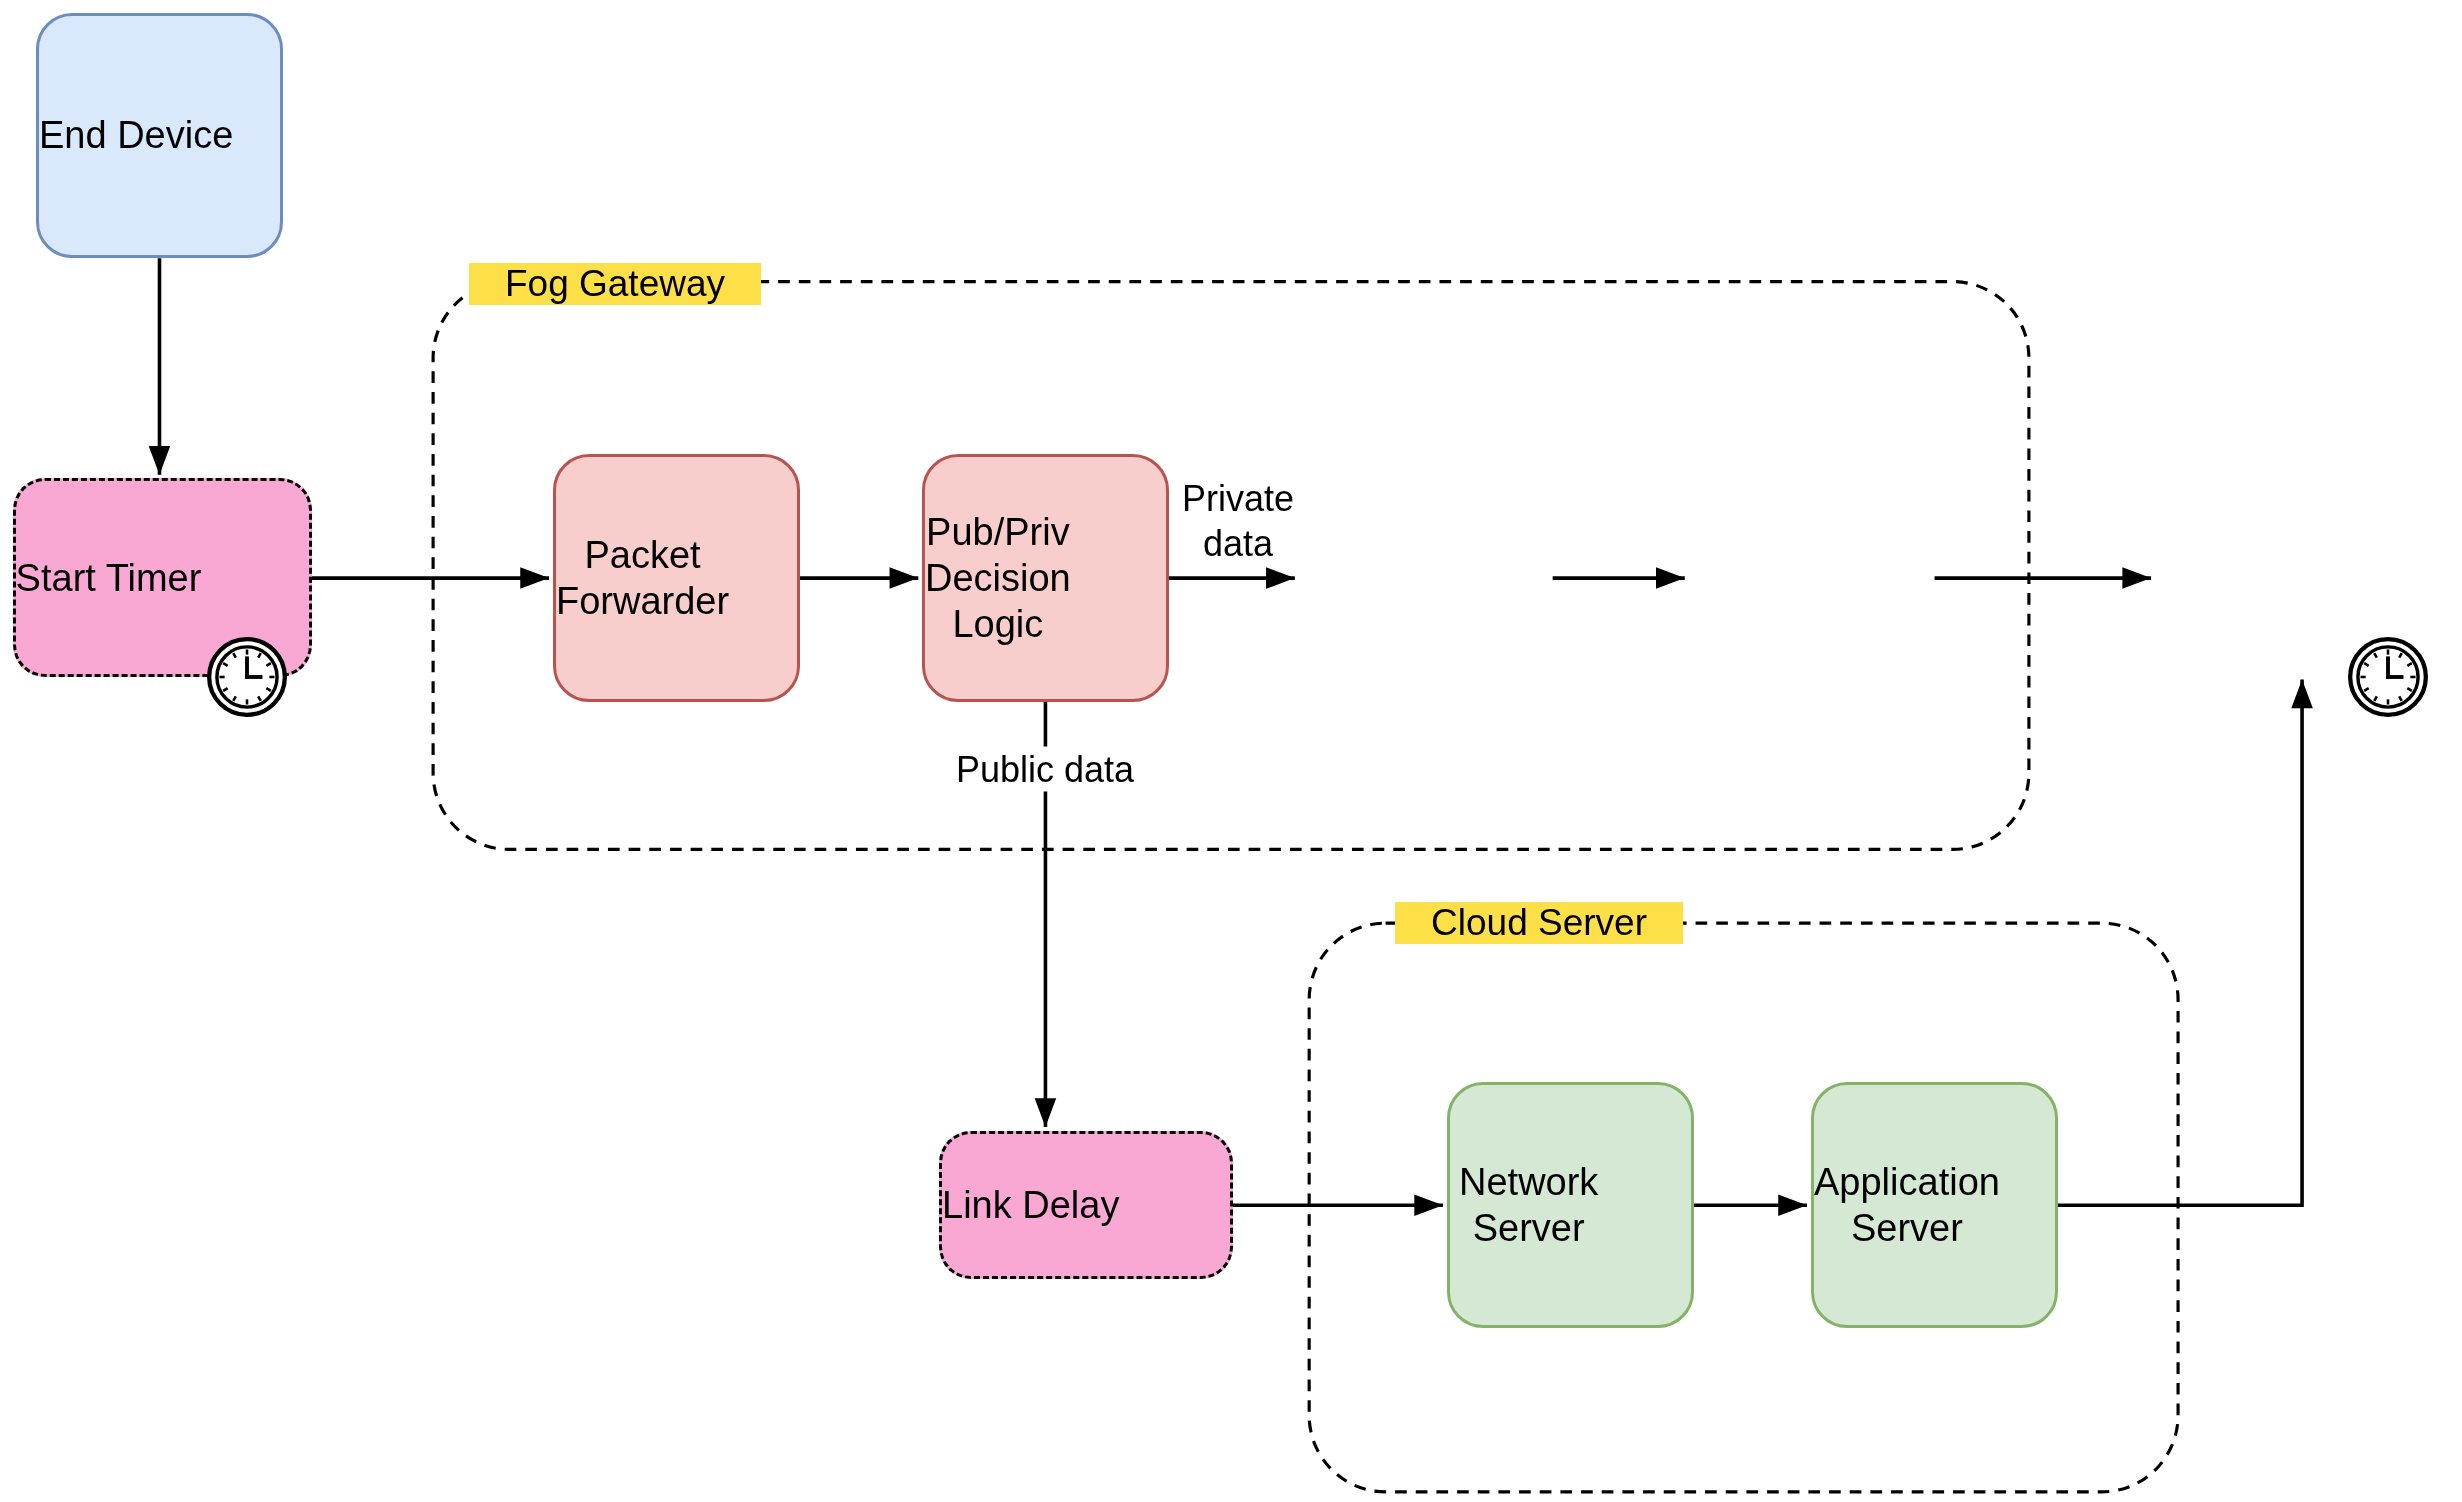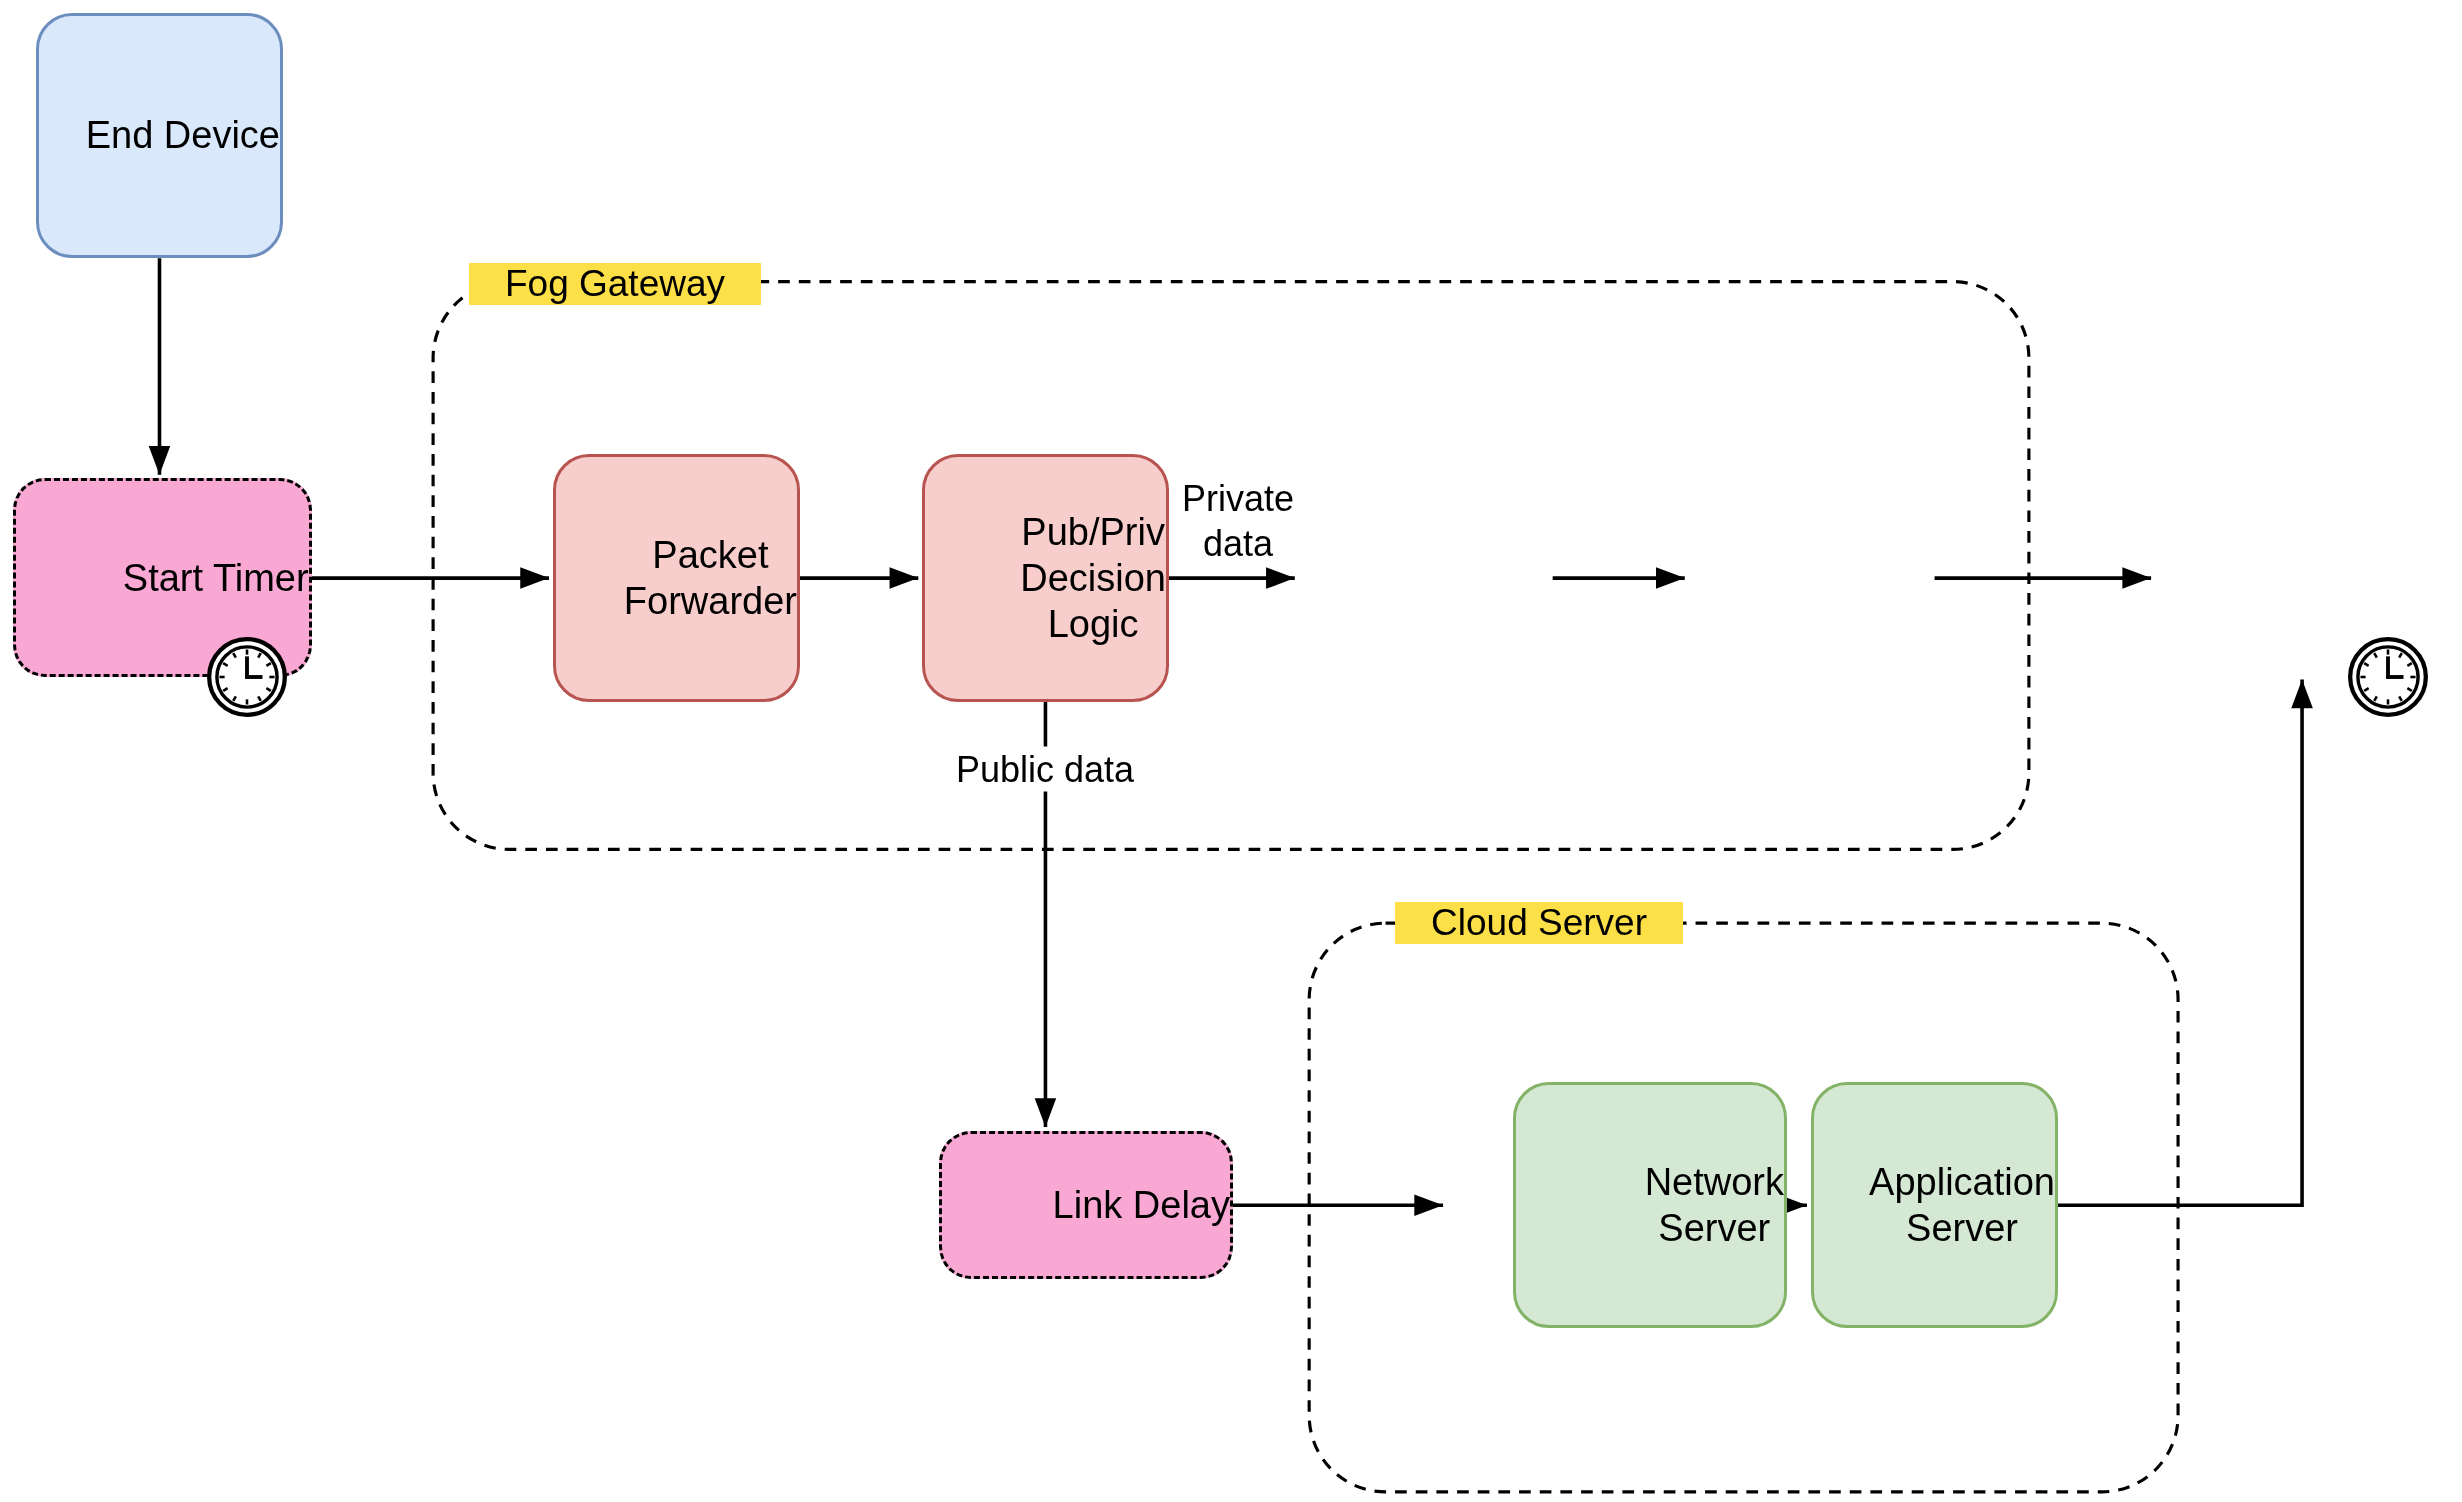--- a/index.html
+++ b/index.html
@@ -9,21 +9,21 @@
     background:#ffffff;
     font-family:"Liberation Sans",sans-serif;
     color:#000;
     overflow:hidden;
   }
   svg.wires{position:absolute;left:0;top:0;width:2462px;height:1503px;}
   .region{fill:none;stroke:#000;stroke-width:3.5;stroke-dasharray:13 10;}
   .wire{stroke:#000;stroke-width:4;fill:none;}
   .node{
     position:absolute;
-    display:flex;align-items:center;justify-content:flex-end;
+    display:flex;align-items:center;justify-content:flex-start;
     text-align:center;
     font-size:38px;line-height:46px;
     white-space:pre-line;
     box-sizing:border-box;
     border-radius:36px;
   }
   .blue{background:#dae8fc;border:3.6px solid #6c8ebf;}
   .red{background:#f8cecc;border:3.6px solid #b85450;}
   .green{background:#d5e8d4;border:3.6px solid #82b366;}
   .dashednode{background:#f9a8d4;border:3.6px dashed #000;border-radius:32px;}
@@ -86,21 +86,21 @@
 Logic</span>
   </div>
 
 
 
 
   <div class="node dashednode" style="left:939px;top:1131px;width:294px;height:148px;">
     <span>Link Delay</span>
   </div>
 
-  <div class="node green" style="left:1513px;top:1082px;width:274px;height:246px;">
+  <div class="node green" style="left:1447px;top:1082px;width:247px;height:246px;padding-left:9px;">
     <span>Network
 Server</span>
   </div>
 
   <div class="node green" style="left:1811px;top:1082px;width:247px;height:246px;">
     <span>Application
 Server</span>
   </div>
 
   <div class="container-label" style="left:615px;top:284px;">Fog Gateway</div>

